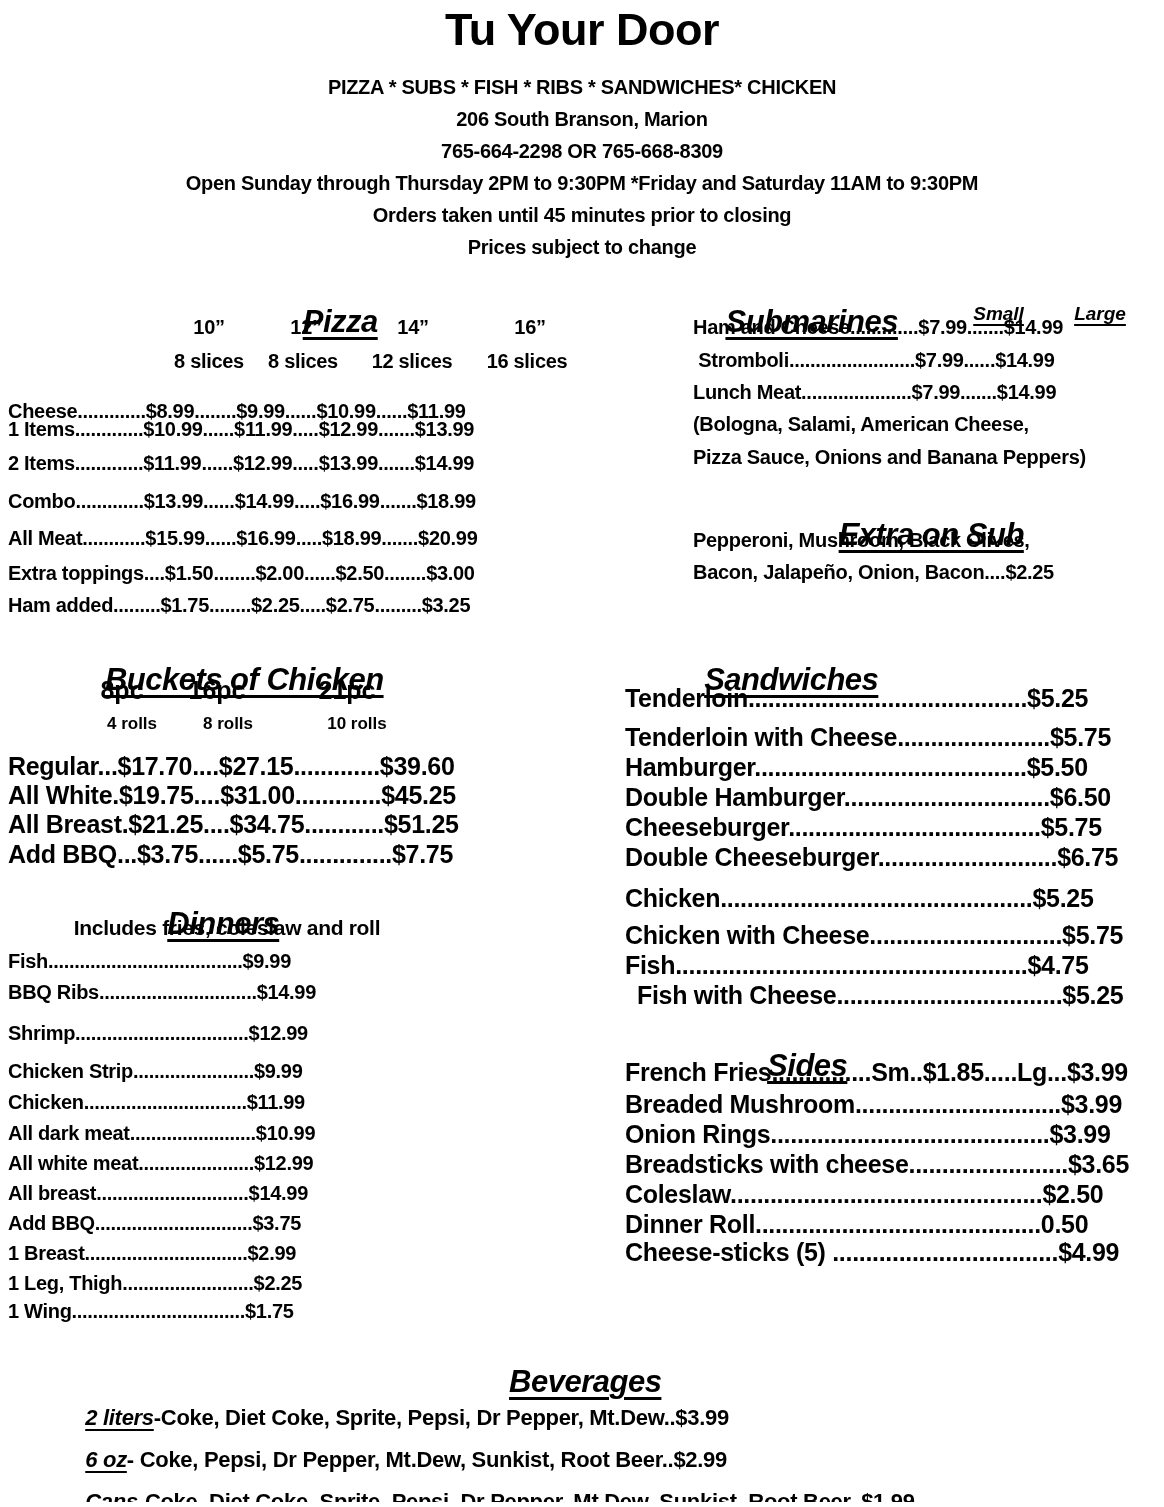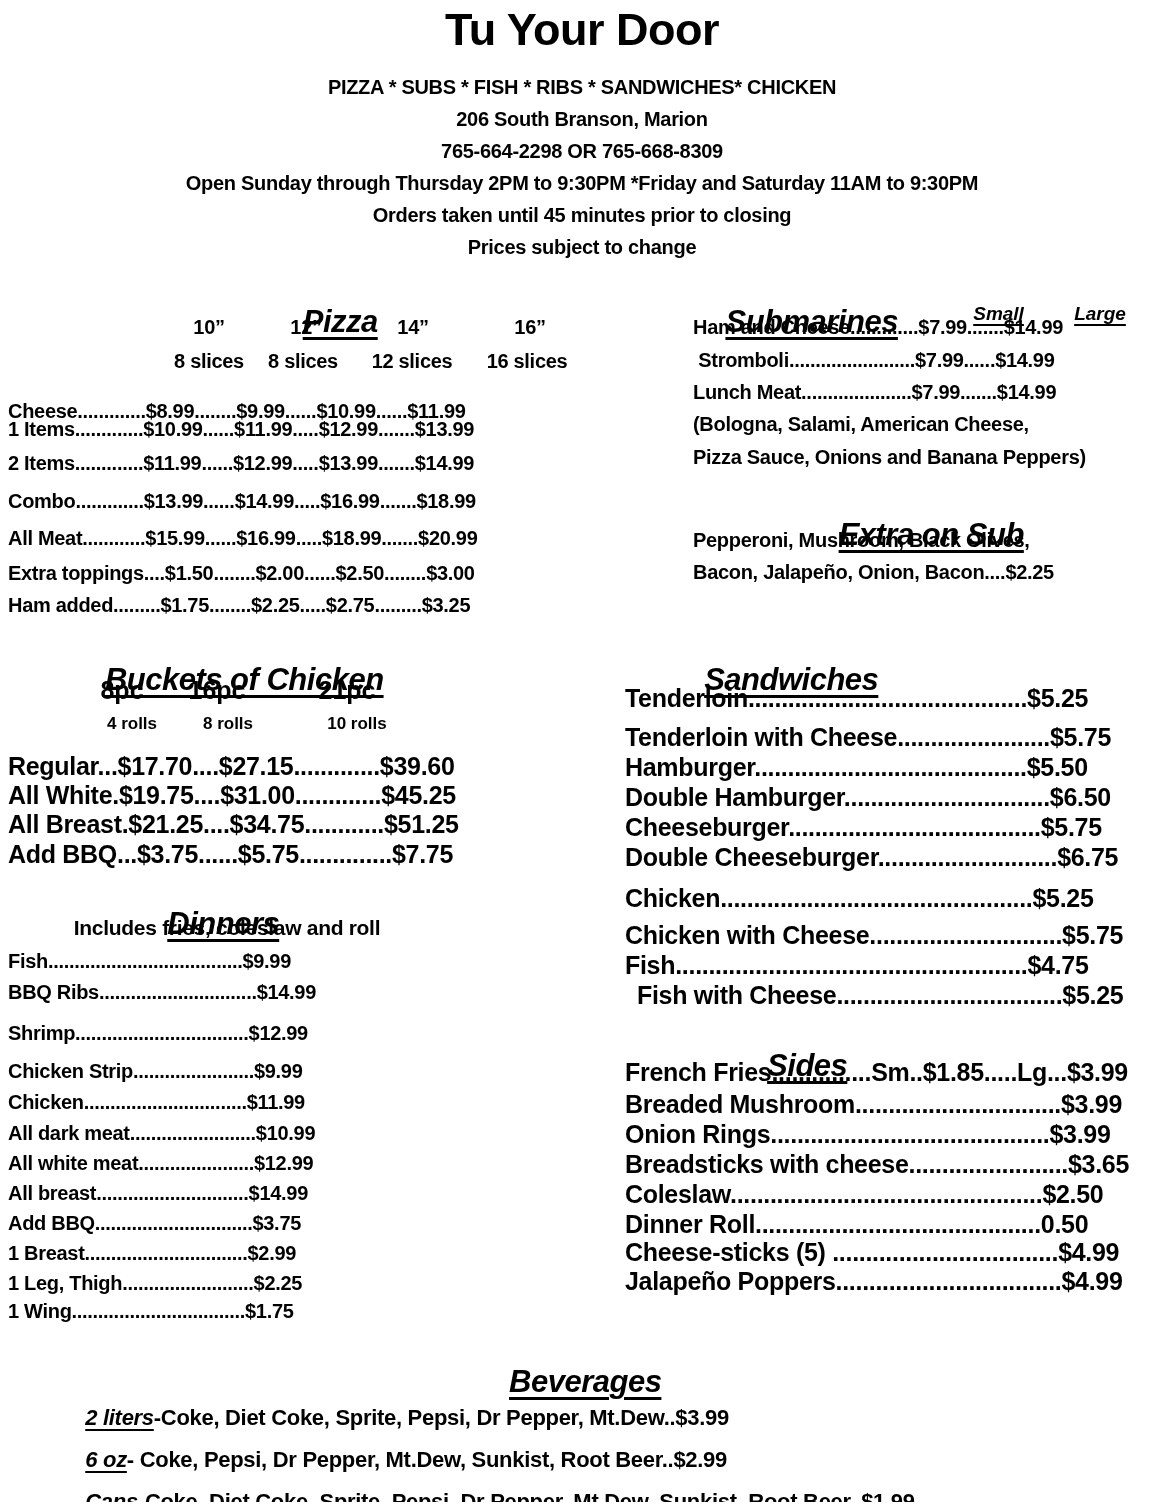--- a/index.html
+++ b/index.html
@@ -138,21 +138,20 @@
   <div class="abs ctr sec-title" style="top:1012px;left:620px;width:342px;">
     <span class="u">Sides</span>
   </div>
   <div class="abs line-sm" style="top:1058px;left:625px;">French Fries...............Sm..$1.85.....Lg...$3.99</div>
   <div class="abs line-sm" style="top:1090px;left:625px;">Breaded Mushroom...............................$3.99</div>
   <div class="abs line-sm" style="top:1120px;left:625px;">Onion Rings..........................................$3.99</div>
   <div class="abs line-sm" style="top:1150px;left:625px;">Breadsticks with cheese........................$3.65</div>
   <div class="abs line-sm" style="top:1180px;left:625px;">Coleslaw...............................................$2.50</div>
   <div class="abs line-sm" style="top:1210px;left:625px;">Dinner Roll...........................................0.50</div>
   <div class="abs line-sm" style="top:1238px;left:625px;">Cheese-sticks (5) ..................................$4.99</div>
-  <div class="abs line-sm" style="top:1267px;left:625px;">Jalapeño Poppers..................................$4.99</div>
 
   <div class="abs ctr sec-title" style="top:1328px;left:0;width:1138px;">
     <span class="u">Beverages</span>
   </div>
   <div class="abs bev-line" style="top:1379px;left:62px;">
     <span class="bev-label u-sm">2 liters</span><span>-Coke, Diet Coke, Sprite, Pepsi, Dr Pepper, Mt.Dew..$3.99</span>
   </div>
   <div class="abs bev-line" style="top:1421px;left:62px;">
     <span class="bev-label u-sm">6 oz</span><span>- Coke, Pepsi, Dr Pepper, Mt.Dew, Sunkist, Root Beer..$2.99</span>
   </div>

